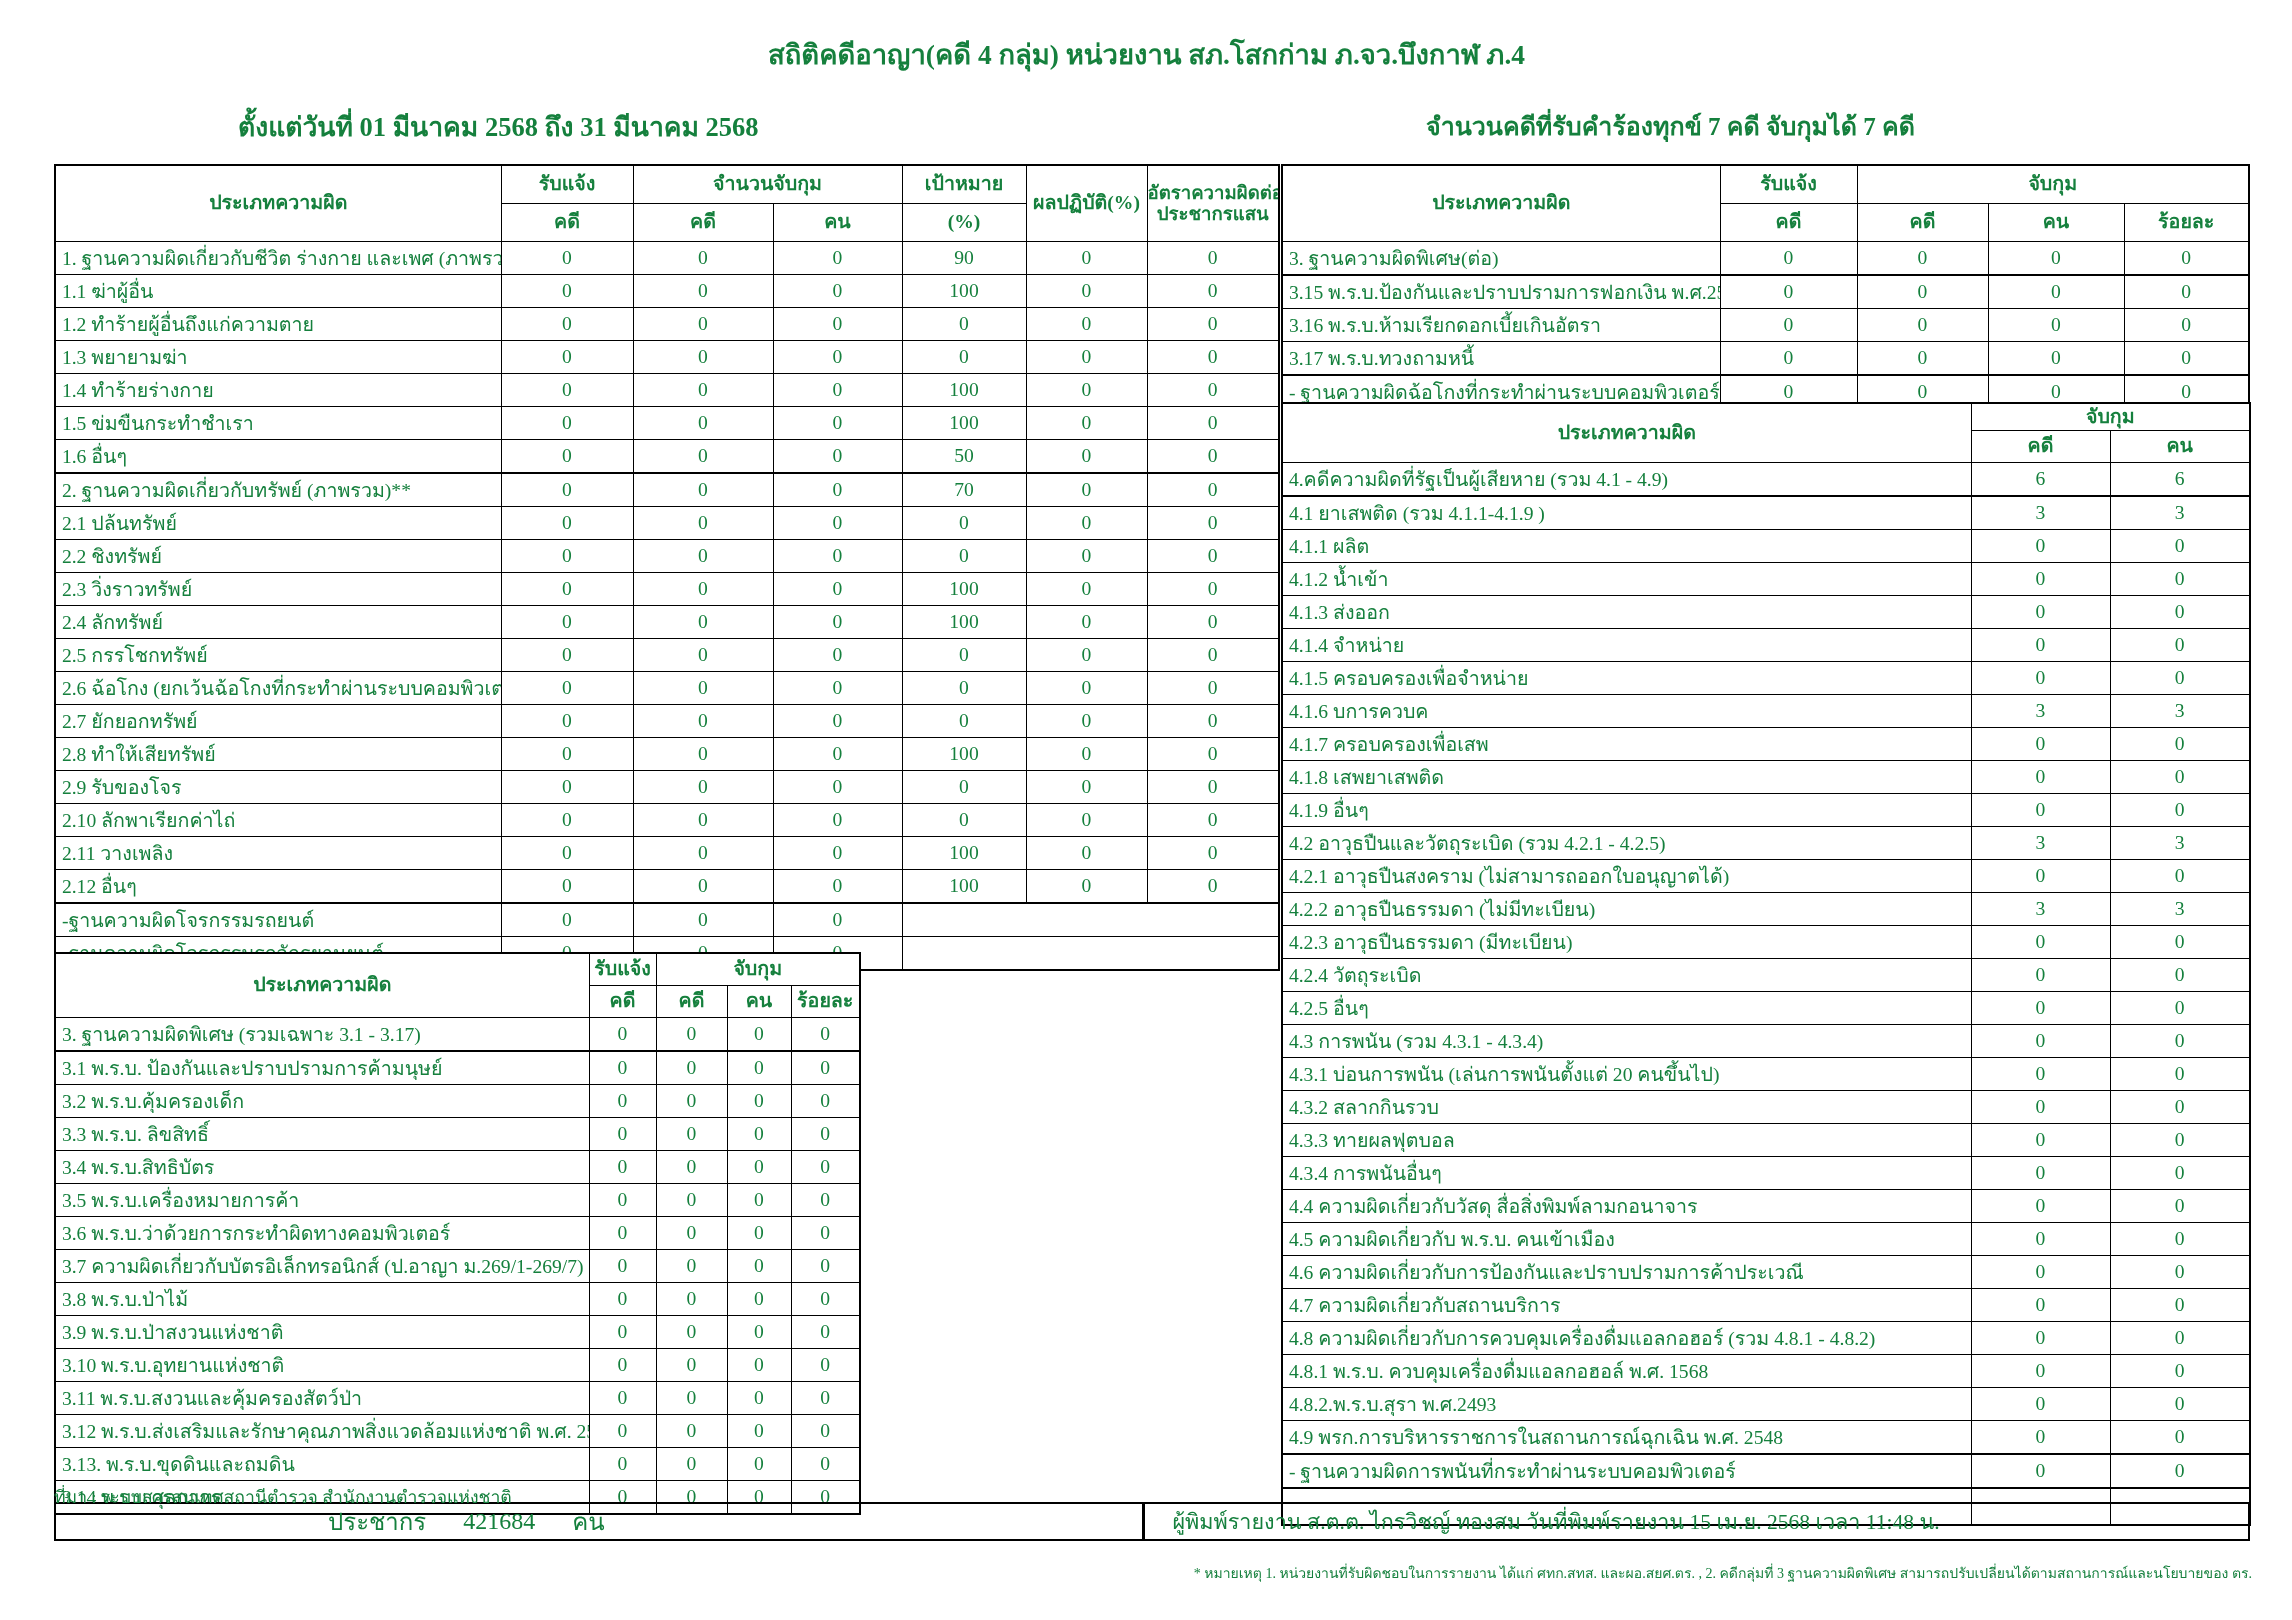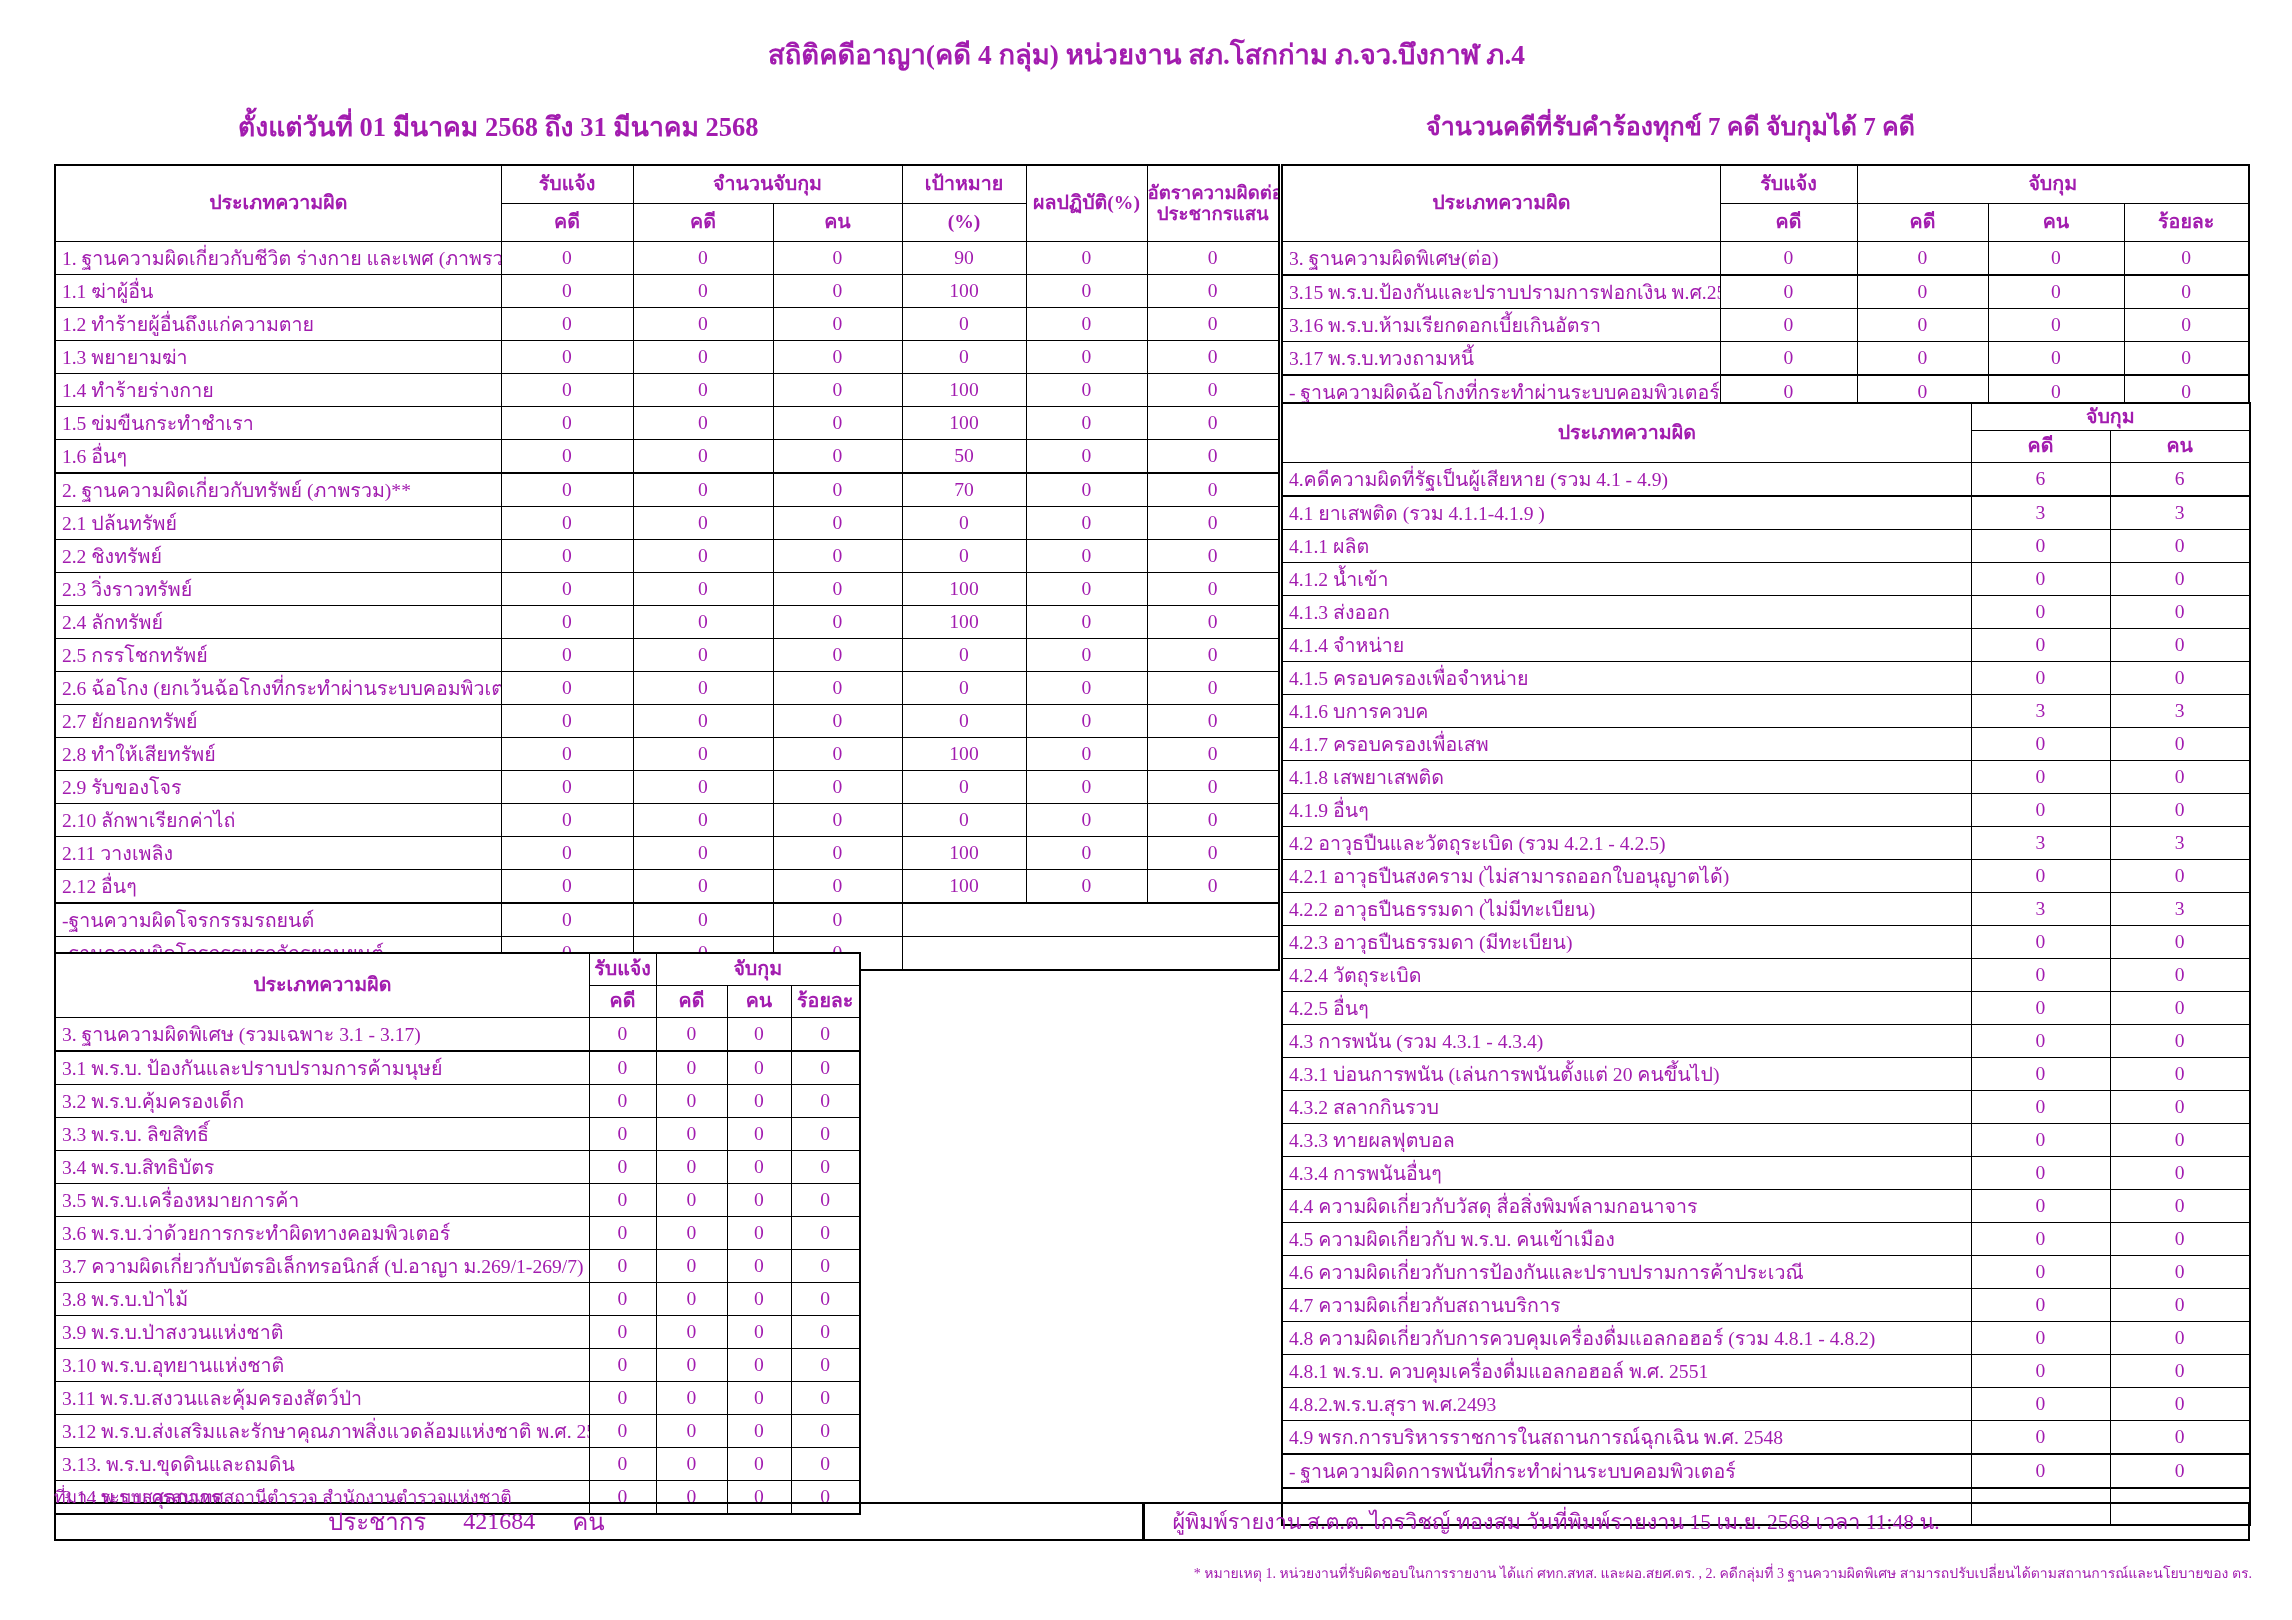--- a/index.html
+++ b/index.html
@@ -1,19 +1,19 @@
 <!DOCTYPE html>
 <html><head>
 <meta charset="utf-8">
 <style>
   * { margin:0; padding:0; box-sizing:border-box; }
   html,body { background:#e8e8e8; }
   .page {
     position:relative; width:2293px; height:1620px;
-    background:#ffffff; color:#a21caf;
+    background:#ffffff; color:#15803d;
     font-family:"Liberation Serif","DejaVu Serif",serif;
     overflow:hidden;
   }
   .title {
     position:absolute; top:33px; left:0; width:100%;
     text-align:center; font-size:27.4px; font-weight:bold;
   }
   .sub-left  { position:absolute; top:106px; left:238px;  font-size:26.5px; font-weight:bold; }
   .sub-right { position:absolute; top:106px; left:1426px; font-size:25px; font-weight:bold; }
 
@@ -637,21 +637,21 @@
           <td class="lbl">4.7 ความผิดเกี่ยวกับสถานบริการ</td>
           <td class="val">0</td>
           <td class="val">0</td>
         </tr>
         <tr>
           <td class="lbl">4.8 ความผิดเกี่ยวกับการควบคุมเครื่องดื่มแอลกอฮอร์ (รวม 4.8.1 - 4.8.2)</td>
           <td class="val">0</td>
           <td class="val">0</td>
         </tr>
         <tr>
-          <td class="lbl">4.8.1 พ.ร.บ. ควบคุมเครื่องดื่มแอลกอฮอล์ พ.ศ. 2551</td>
+          <td class="lbl">4.8.1 พ.ร.บ. ควบคุมเครื่องดื่มแอลกอฮอล์ พ.ศ. 1568</td>
           <td class="val">0</td>
           <td class="val">0</td>
         </tr>
         <tr>
           <td class="lbl">4.8.2.พ.ร.บ.สุรา พ.ศ.2493</td>
           <td class="val">0</td>
           <td class="val">0</td>
         </tr>
         <tr>
           <td class="lbl">4.9 พรก.การบริหารราชการในสถานการณ์ฉุกเฉิน พ.ศ. 2548</td>

